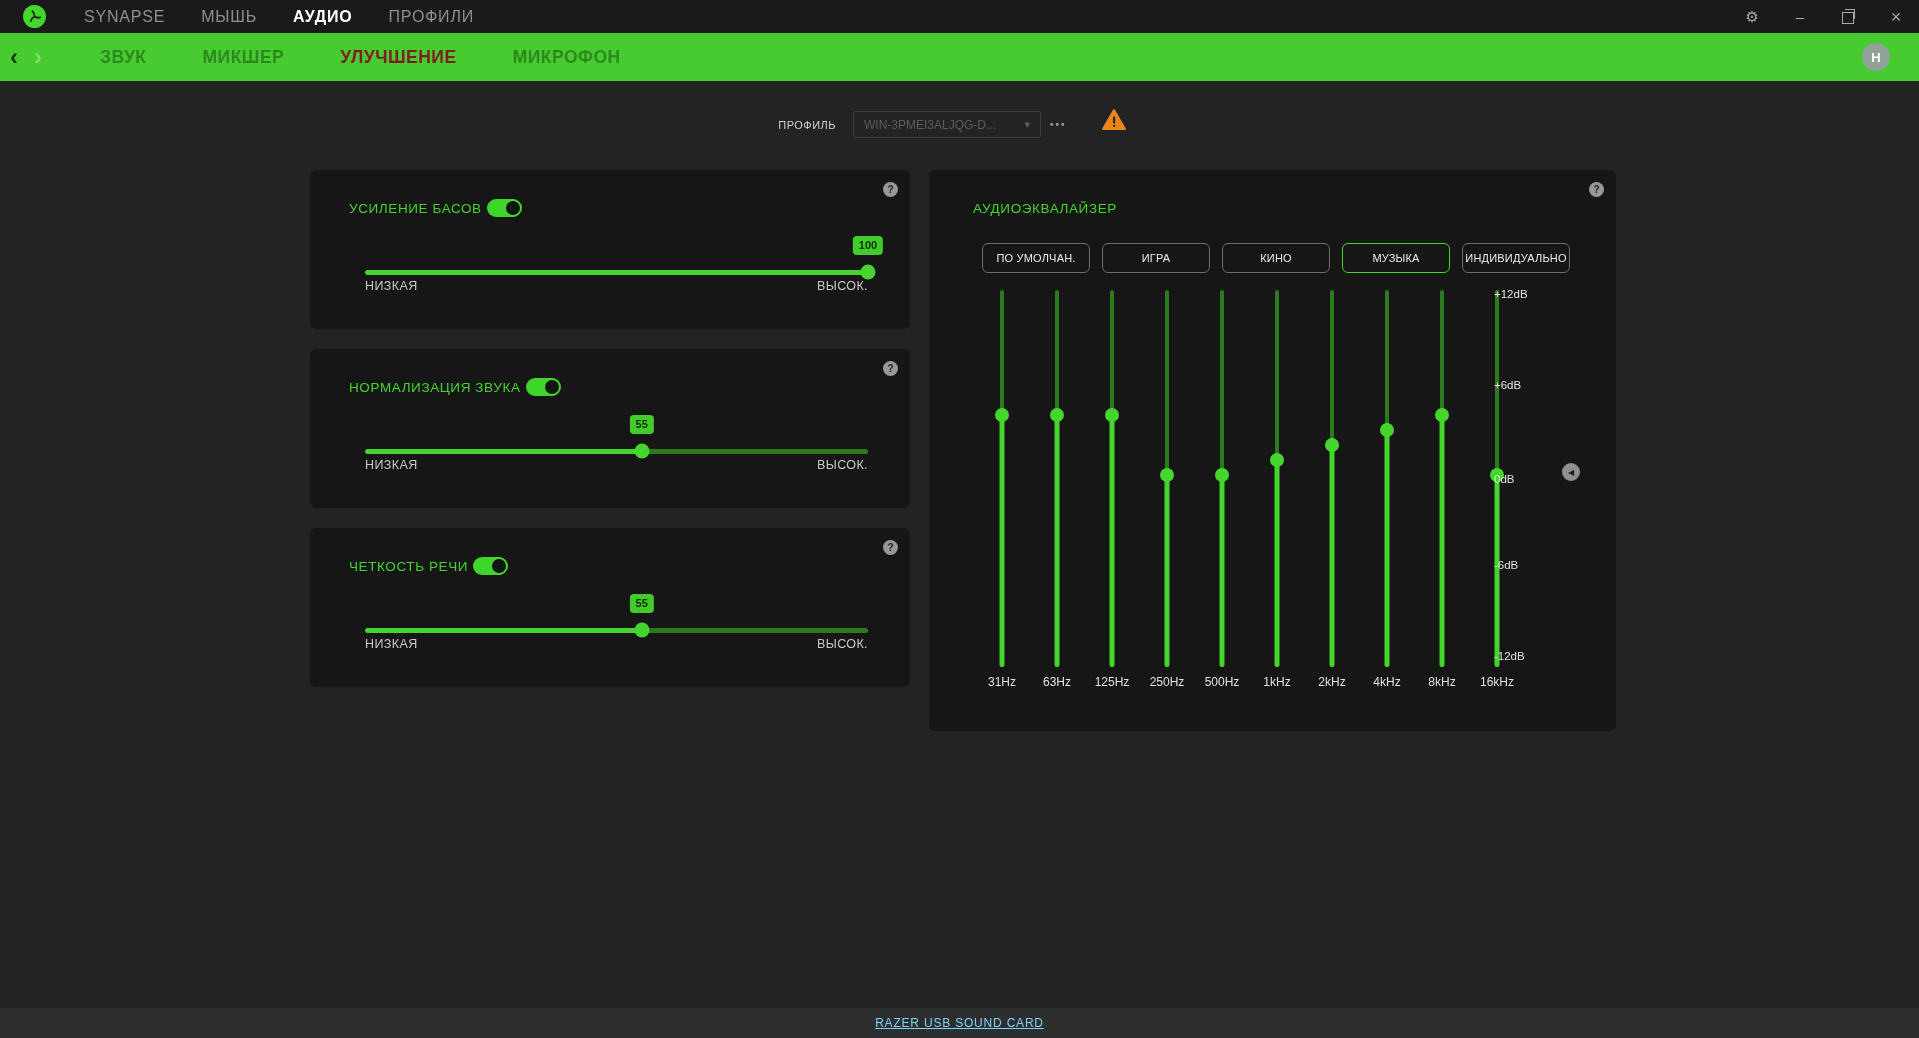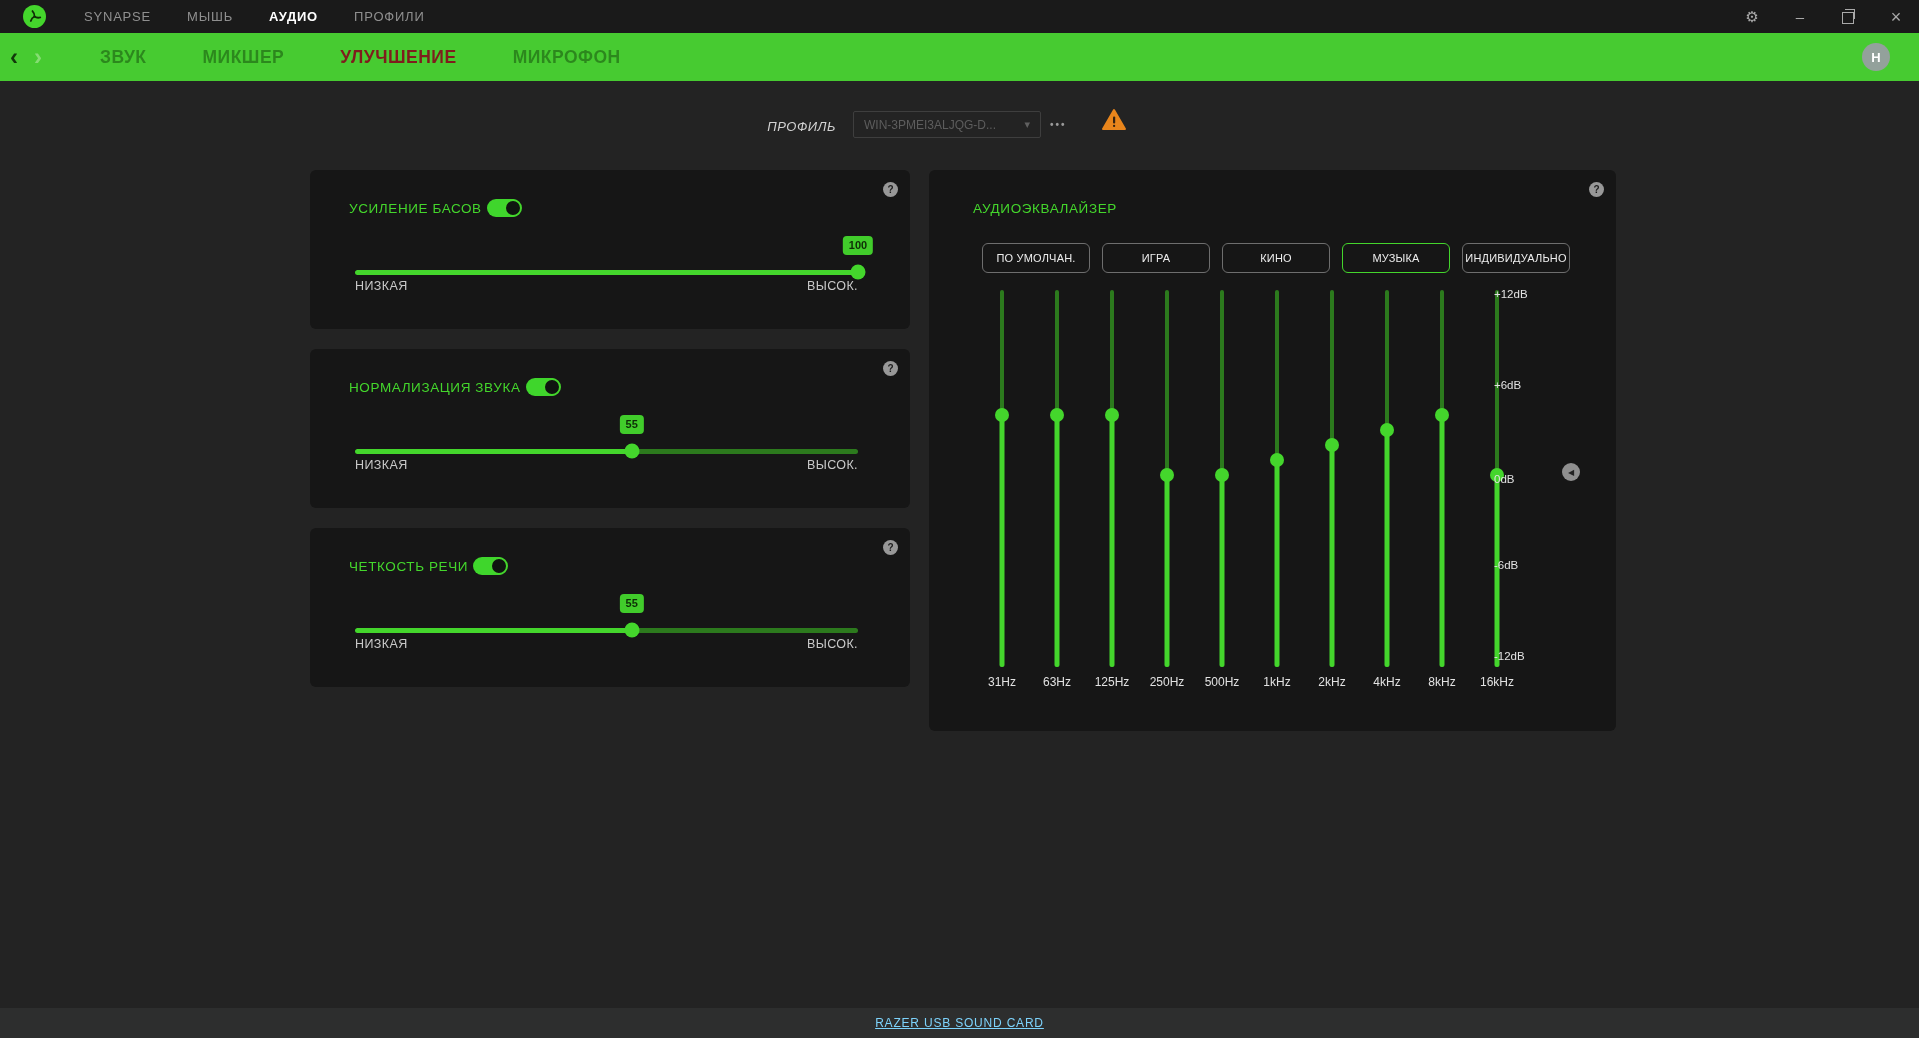--- a/index.html
+++ b/index.html
@@ -4,21 +4,21 @@
 <style>
   html,body{margin:0;padding:0;background:#000;}
   .app{position:relative;width:1919px;height:1038px;background:#232323;overflow:hidden;
        font-family:"Liberation Sans",sans-serif;-webkit-font-smoothing:antialiased;}
 
   
   .titlebar{position:absolute;left:0;top:0;width:100%;height:33px;background:#1a1a1a;}
   .logo{position:absolute;left:23px;top:5px;width:23px;height:23px;border-radius:50%;
         background:#44d62c;display:flex;align-items:center;justify-content:center;}
   .menu{position:absolute;left:84px;top:0;height:33px;display:flex;align-items:center;gap:36px;}
-  .menu-item{font-size:13px;letter-spacing:0.8px;color:#8f8f8f;cursor:default;}
+  .menu-item{font-size:16px;letter-spacing:0.8px;color:#8f8f8f;cursor:default;}
   .menu-item.active{color:#ffffff;font-weight:bold;text-align:right;}
   .wincontrols{position:absolute;right:14px;top:0;height:33px;display:flex;align-items:center;gap:30px;}
   .winbtn{color:#a9a9a9;font-size:15px;line-height:1;display:flex;align-items:center;justify-content:center;width:18px;height:18px;}
   .gear{font-size:15px;}
   .restore-box{position:relative;width:10px;height:10px;border:1px solid #a9a9a9;background:transparent;margin-top:2px;}
   .restore-box::before{content:"";position:absolute;left:2px;top:-4px;width:9px;height:9px;border:1px solid #a9a9a9;border-bottom:none;border-left:none;}
   .closex{font-size:18px;}
 
   
   .navbar{position:absolute;left:0;top:33px;width:100%;height:48px;background:#47cb31;}
@@ -28,39 +28,39 @@
   .arrow.fwd{color:#86dd73;}
   .tabs{position:absolute;left:100px;top:0;height:48px;display:flex;align-items:center;gap:56px;}
   .tab{font-size:17.5px;letter-spacing:0.5px;color:rgba(7,42,2,0.42);font-weight:bold;cursor:default;}
   .tab.active{color:#7f1d1d;}
   .avatar{position:absolute;right:29px;top:10px;width:28px;height:28px;border-radius:50%;
           background:#93a19b;color:#ffffff;font-size:13px;font-weight:bold;
           display:flex;align-items:center;justify-content:center;}
 
   
   .profile-label{position:absolute;left:680px;top:119px;width:156px;text-align:right;
-                 font-size:13px;letter-spacing:0.5px;color:#d2d2d2;font-style:italic;}
+                 font-size:11px;letter-spacing:0.5px;color:#d2d2d2;}
   .profile-select{position:absolute;left:853px;top:111px;width:188px;height:27px;box-sizing:border-box;
                   border:1px solid #3e3e3e;border-radius:2px;display:flex;align-items:center;padding:0 10px;}
   .profile-value{flex:1;font-size:12px;color:#5d5d5d;white-space:nowrap;overflow:hidden;}
   .profile-caret{color:#606060;font-size:11px;margin-left:6px;}
   .profile-more{position:absolute;left:1050px;top:111px;height:27px;display:flex;align-items:center;
                 color:#9a9a9a;font-size:10px;letter-spacing:2px;font-weight:bold;}
   .warning{position:absolute;left:1101px;top:108px;width:26px;height:24px;}
 
   
   .panel{position:absolute;left:310px;width:600px;height:159px;background:#161616;border-radius:6px;}
   .panel-head{position:absolute;left:39px;top:29px;display:flex;align-items:center;gap:5px;}
   .panel-title{font-size:13.5px;letter-spacing:0.6px;color:#44d62c;}
   .toggle{position:relative;width:34px;height:18px;border-radius:10px;background:#3fd62c;}
   .toggle-knob{position:absolute;right:-1px;top:0;width:18px;height:18px;border-radius:50%;
                box-sizing:border-box;background:#0f1510;border:2px solid #44d62c;}
   .help{position:absolute;right:12px;top:12px;width:15px;height:15px;border-radius:50%;background:#989898;
         color:#1c1c1c;font-size:10px;font-weight:bold;display:flex;align-items:center;justify-content:center;}
-  .slider-wrap{position:absolute;left:45px;top:0;width:503px;height:100%;}
+  .slider-wrap{position:absolute;left:55px;top:0;width:503px;height:100%;}
   .badge{position:absolute;top:66px;transform:translateX(-50%);background:#41cc2b;border-radius:4px;
          color:#0e2e07;font-size:11px;font-weight:bold;padding:4px 6px;line-height:1;}
   .track{position:absolute;left:0;right:0;top:100px;height:5px;border-radius:3px;background:#2c7a1d;overflow:hidden;}
   .track-fill{height:100%;background:#44d62c;border-radius:3px;}
   .handle{position:absolute;top:102px;transform:translate(-50%,-50%);width:15px;height:15px;border-radius:50%;background:#44d62c;}
   .range-labels{position:absolute;left:0;right:0;top:109px;display:flex;justify-content:space-between;}
   .range-labels span{font-size:12.5px;letter-spacing:0.4px;color:#c9c9c9;}
 
   
   .eq-panel{position:absolute;left:929px;top:170px;width:687px;height:561px;background:#161616;border-radius:6px;}

